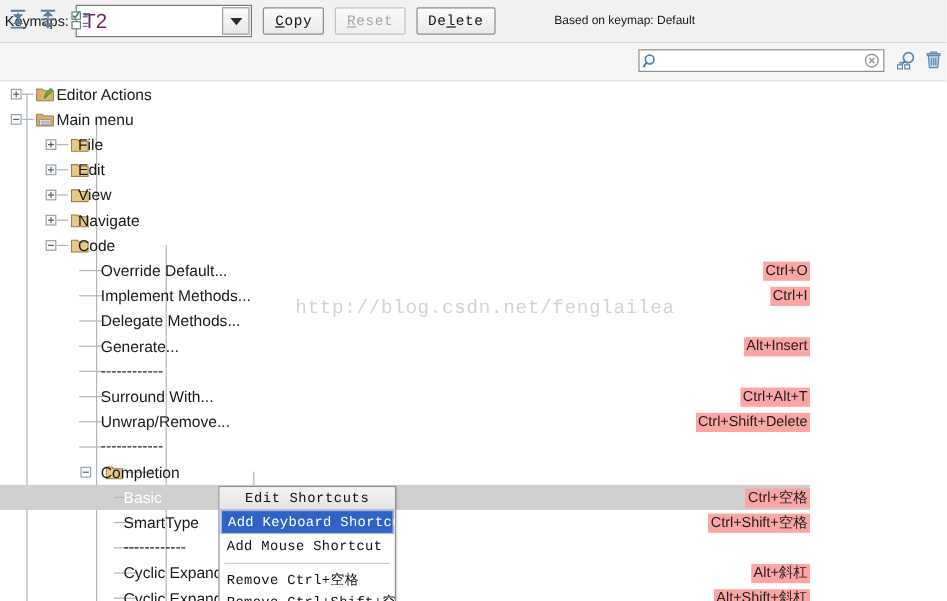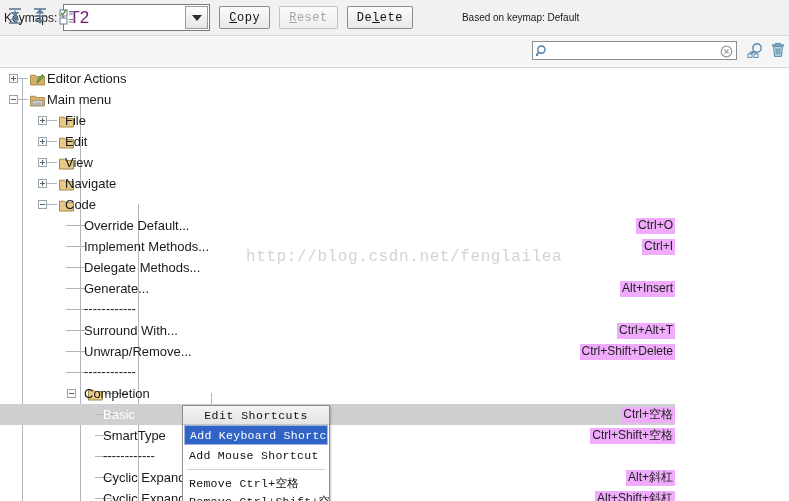--- a/index.html
+++ b/index.html
@@ -188,21 +188,21 @@
     position: absolute;
     top: 4px;
     width: 15px; height: 13px;
   }
   .shortcut {
     position: absolute;
     right: 0px;
     top: 3px;
     font-size: 12px;
     color: #1e1e1e;
-    background: #f0abfc;
+    background: #fca5a5;
     padding: 0 2px 1px 2px;
     white-space: nowrap;
     line-height: 15px;
   }
 
   
   .watermark {
     position: absolute;
     left: 246px; top: 248px;
     font-family: "Liberation Mono", monospace;

